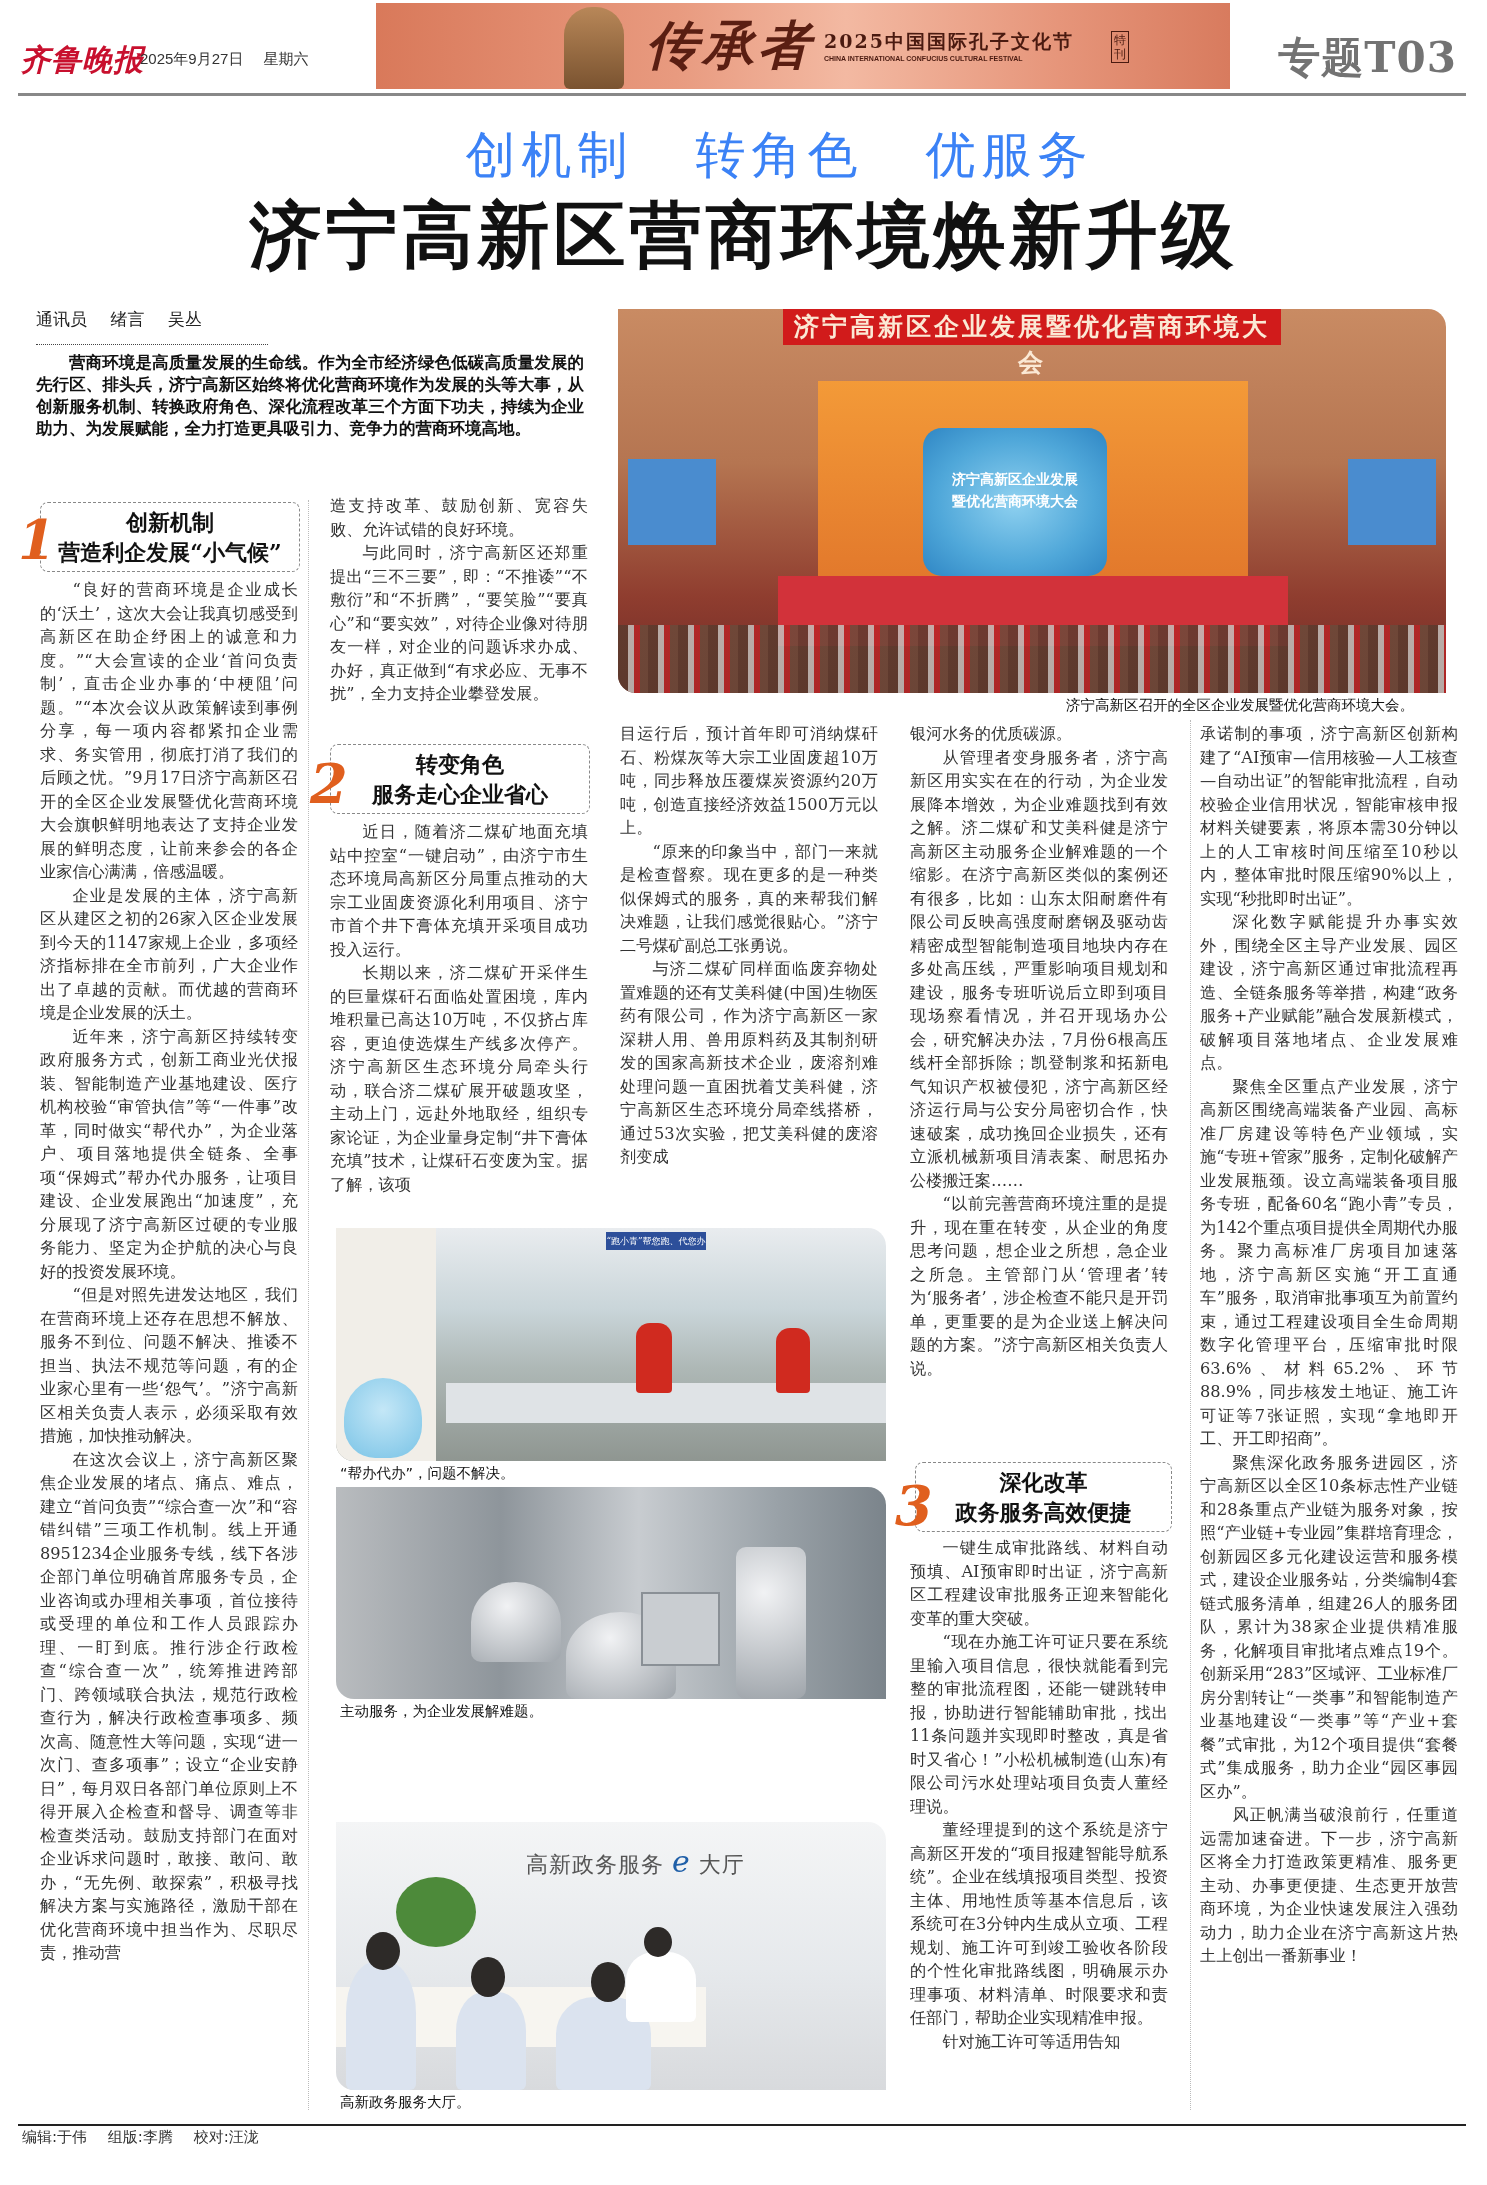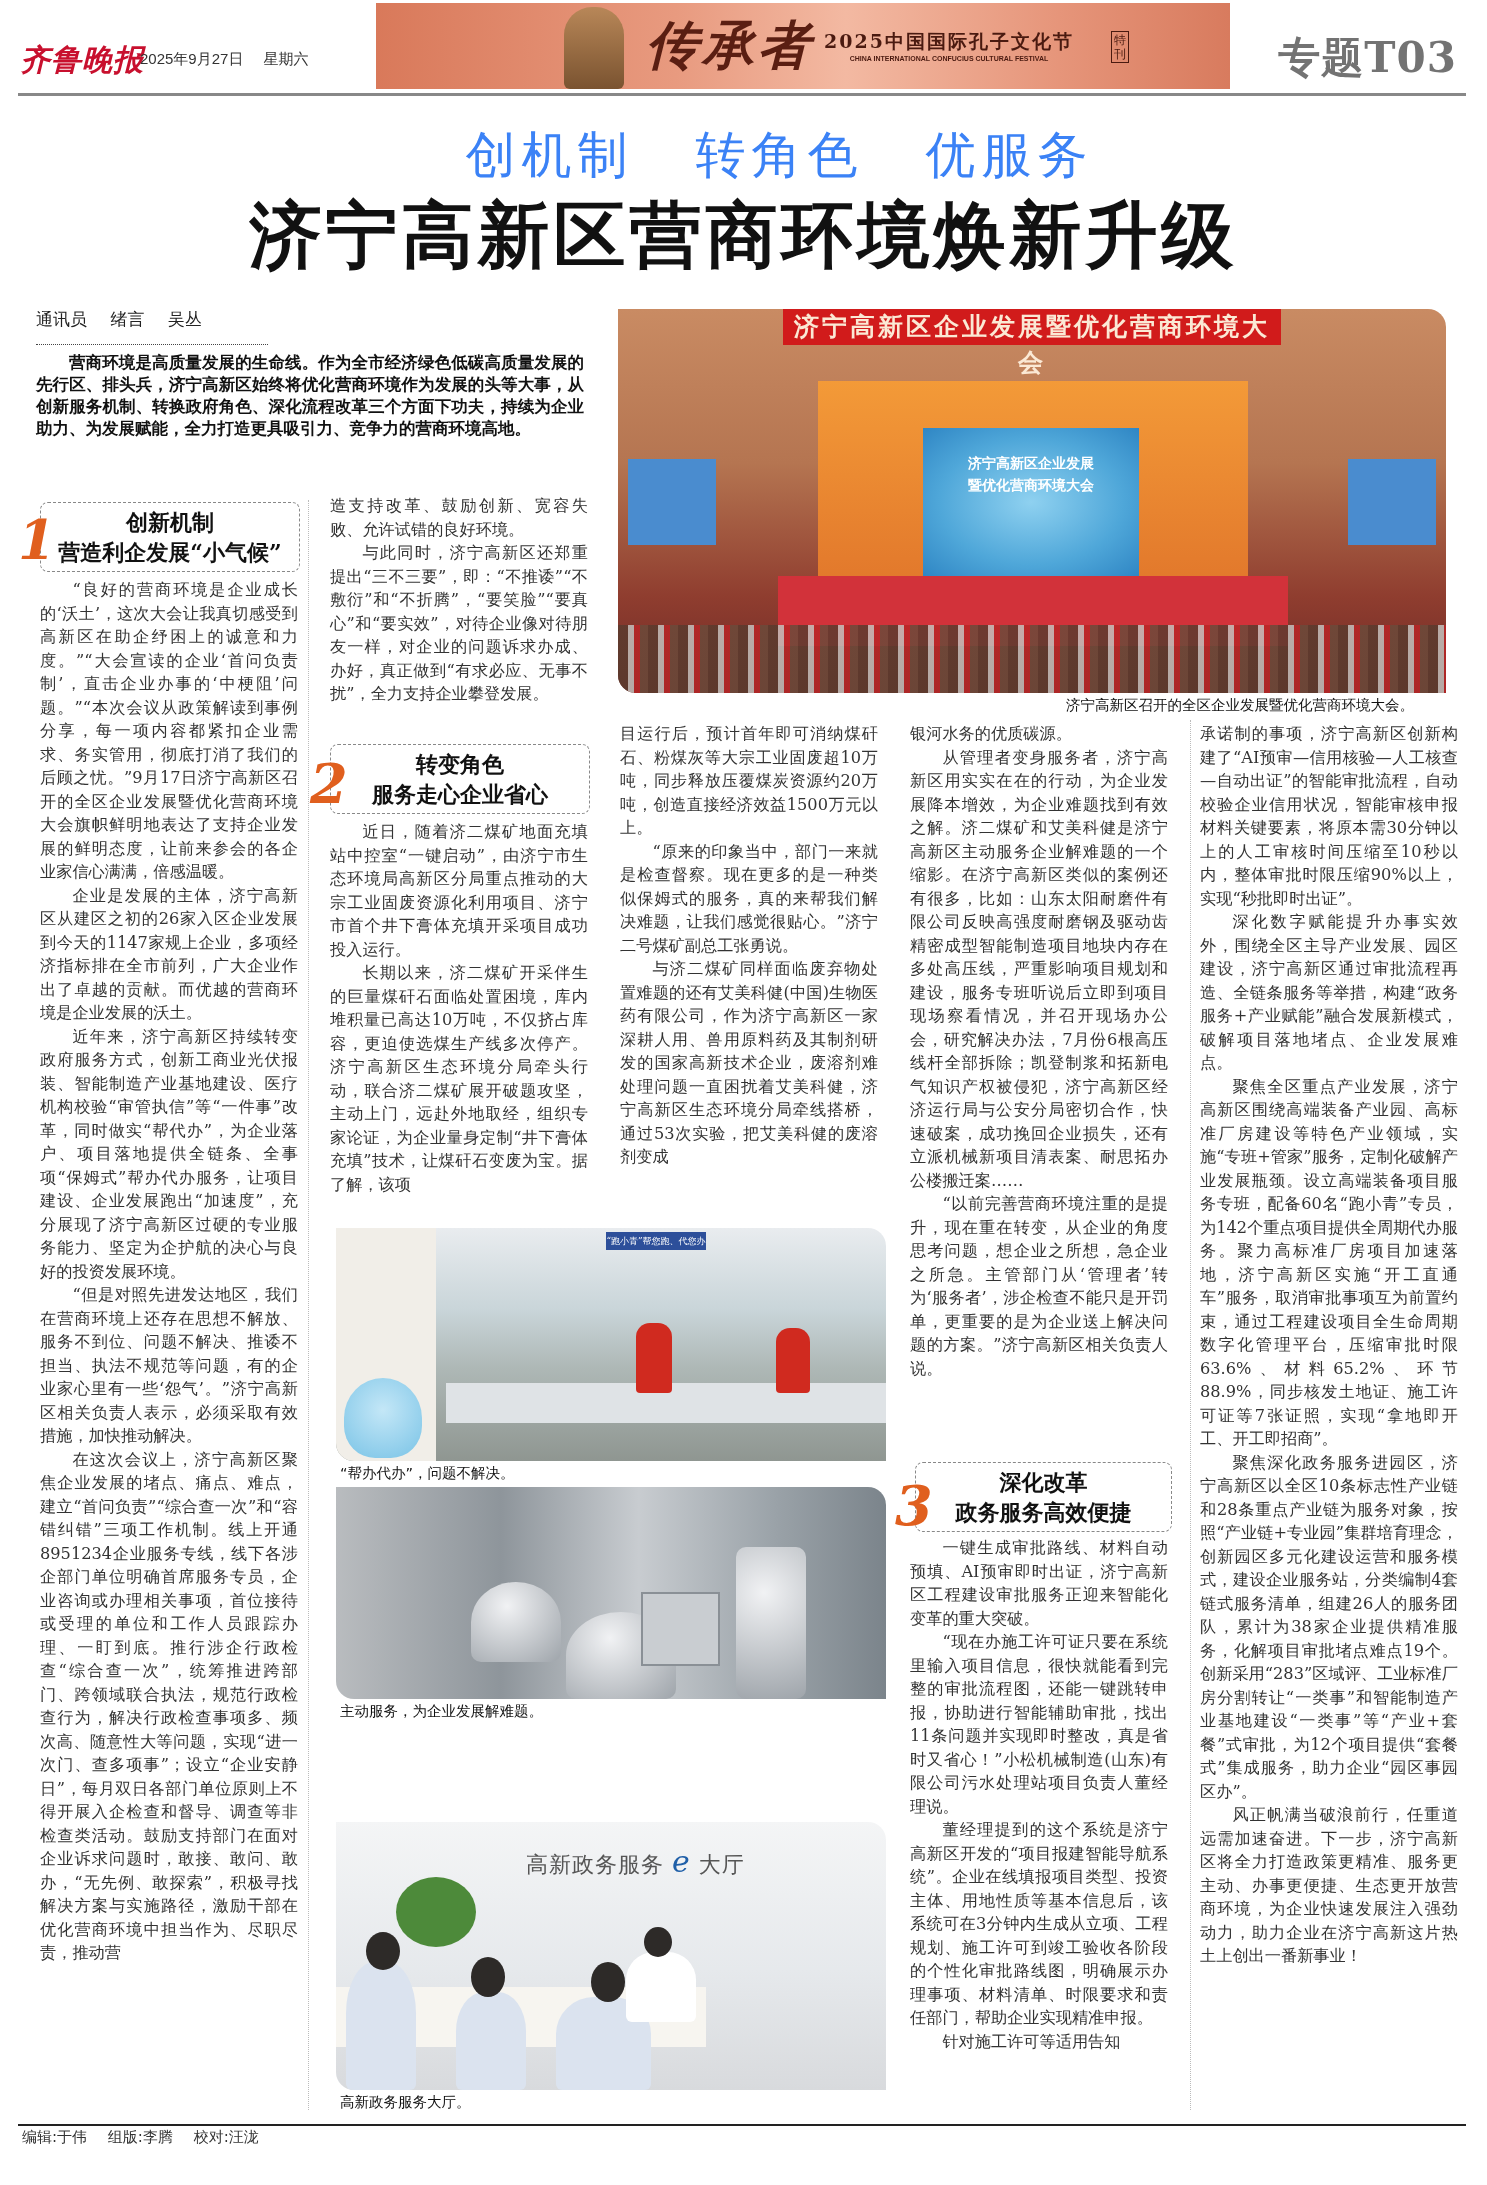--- a/index.html
+++ b/index.html
@@ -11,21 +11,21 @@
                    color:#c8102e; font-family:"DejaVu Serif",serif; letter-spacing:1px; }
   .masthead-date { left:140px; top:50px; font-size:15px; color:#333; font-family:"Liberation Sans",sans-serif; }
   .masthead-date span { margin-right:16px; }
   .banner { left:376px; top:3px; width:854px; height:86px;
             background:linear-gradient(90deg,#d9795a 0%,#e89a7f 35%,#f3b9a2 55%,#e6957a 80%,#d87b5e 100%);
             overflow:hidden; }
   .banner .figure { position:absolute; left:188px; top:4px; width:60px; height:82px;
             background:linear-gradient(180deg,#b88758,#7a5330); border-radius:28px 28px 6px 6px; }
   .banner .title { position:absolute; left:270px; top:8px; font-size:52px; font-weight:bold;
             color:#5a1e12; font-style:italic; letter-spacing:4px; font-family:"DejaVu Serif",serif; }
-  .banner .fest { position:absolute; left:448px; top:26px; color:#4a1a10;text-align:center; }
+  .banner .fest { position:absolute; left:448px; top:26px; color:#4a1a10; }
   .banner .fest .cn { font-size:19px; font-weight:bold; letter-spacing:2px; }
   .banner .fest .en { font-size:7px; font-family:"Liberation Sans",sans-serif; font-weight:bold; }
   .banner .tekan { position:absolute; left:735px; top:28px; border:1px solid #4a1a10; padding:1px 2px;
             font-size:12px; line-height:14px; width:12px; color:#4a1a10; }
   .section-id { right:30px; top:30px; font-size:42px; font-weight:bold; color:#737373; letter-spacing:1px; }
   .top-rule { left:18px; top:93px; width:1448px; height:3px; background:#888; }
   
   .subtitle { left:0; width:1487px; top:122px; text-align:center; font-size:50px;
               font-family:"DejaVu Sans",sans-serif; font-weight:300; letter-spacing:6px; color:#3b82f6;padding-left:36px; }
   .subtitle span { margin:0 20px; }
@@ -47,23 +47,23 @@
   
   .photo { position:absolute; border-radius:0 18px 0 18px; overflow:hidden; }
   .caption { position:absolute; font-size:14.5px; font-family:"DejaVu Sans",sans-serif; color:#111; }
   
   .p1 { left:618px; top:309px; width:828px; height:384px;
         background:linear-gradient(180deg,#c98b63 0%,#b57551 40%,#8f3d2f 75%,#6e2a26 100%); }
   .p1 .banner-red { position:absolute; left:165px; top:0; width:498px; height:36px; background:#d11b1b;
         color:#fbe9d5; font-size:25px; font-weight:bold; text-align:center; line-height:36px; letter-spacing:3px; }
   .p1 .stage { position:absolute; left:200px; top:72px; width:430px; height:225px;
         background:linear-gradient(180deg,#f39a38,#e0742a); }
-  .p1 .screen { position:absolute; left:305px; top:119px; width:216px; height:148px;
+  .p1 .screen { position:absolute; left:305px; top:119px; width:184px; height:148px;
         background:radial-gradient(ellipse at center,#8fd1f0 0%,#4fa7d9 60%,#2f86c4 100%);
-        color:#fff; text-align:center; font-size:14px; font-weight:bold; line-height:22px; padding-top:24px; box-sizing:border-box; }
+        color:#fff; text-align:center; font-size:14px; font-weight:bold; line-height:22px; padding-top:40px; box-sizing:border-box;border-radius:19px; }
   .p1 .side-screen { position:absolute; top:150px; width:88px; height:86px; background:#4a8ccf;
         color:#fff; font-size:8px; text-align:center; padding-top:30px; box-sizing:border-box; }
   .p1 .floor { position:absolute; left:160px; top:267px; width:510px; height:70px; background:#d2323a; }
   .p1 .audience { position:absolute; left:0; top:316px; width:828px; height:68px;
         background:repeating-linear-gradient(90deg,#5a3b2e 0 10px,#c3c0bc 10px 16px,#b82626 16px 22px,#6b4a3a 22px 30px); opacity:0.85; }
   
   .p2 { left:336px; top:1228px; width:550px; height:233px;
         background:linear-gradient(180deg,#e9ecef 0%,#c9d5d9 35%,#aeb8b6 60%,#8f9691 100%); }
   .p2 .pillar { position:absolute; left:0; top:0; width:100px; height:233px; background:#f1eee8; }
   .p2 .mascot { position:absolute; left:8px; top:150px; width:78px; height:80px; border-radius:50% 50% 40% 40%;

